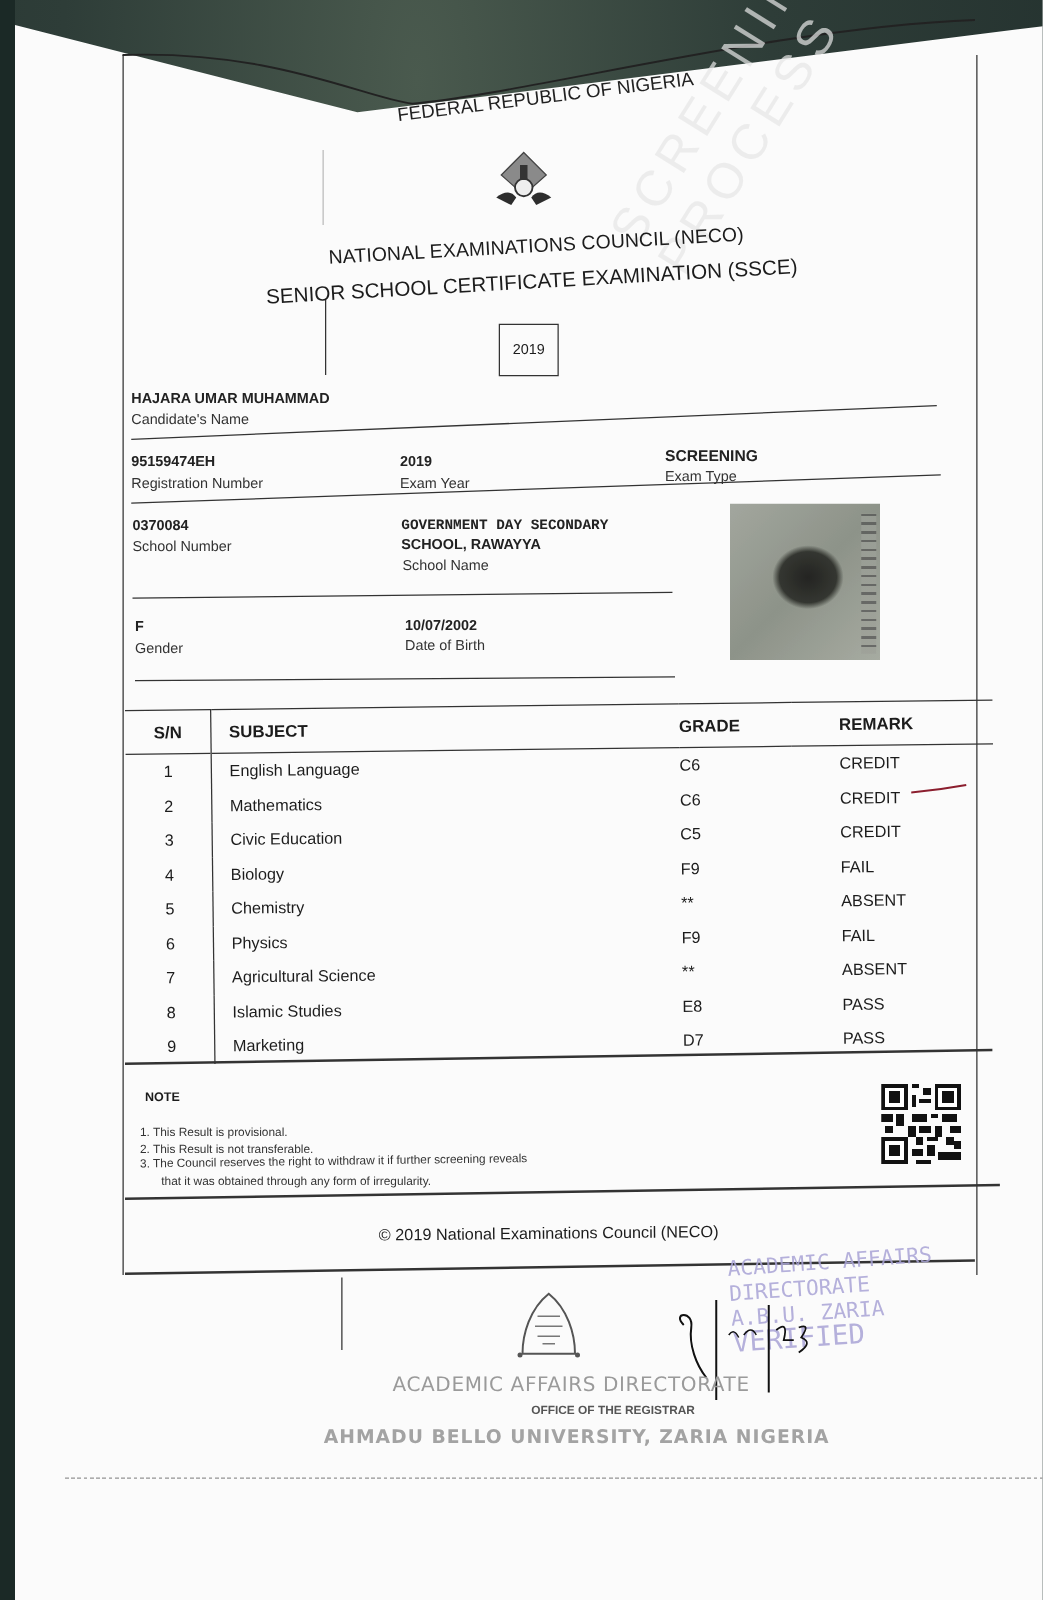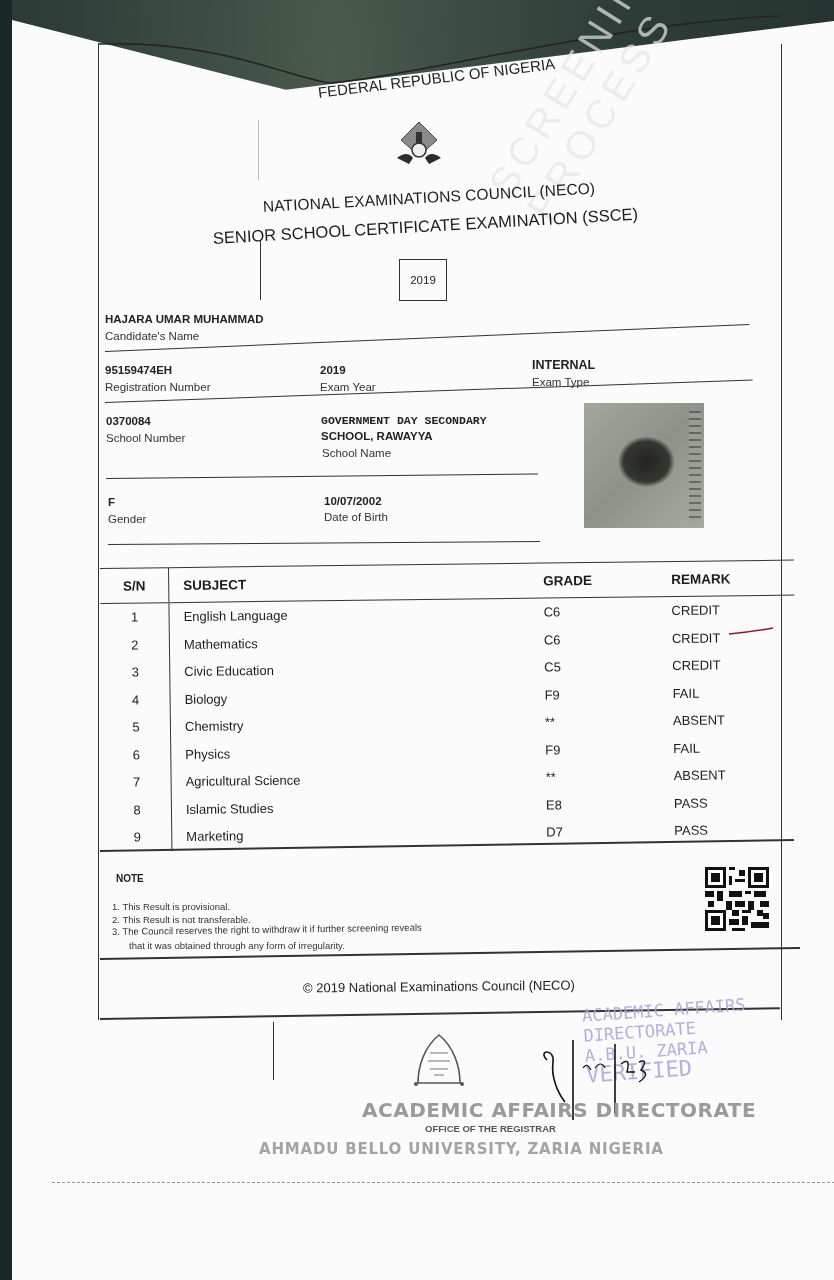--- a/index.html
+++ b/index.html
@@ -62,21 +62,21 @@
   .c-grade { width:90px; text-align:left; }
   .c-rem { text-align:left; padding-left:38px !important; }
   .table-bottom { position:absolute; left:100px; top:850px; width:694px; height:1.5px; background:#333; transform:rotate(-0.9deg); transform-origin:left; }
   .note-title { font-size:10px; font-weight:700; }
   .note-item { font-size:9.5px; color:#333; }
   .qr { position:absolute; left:705px; top:866px; width:64px; height:66px; }
   .footer-line { position:absolute; left:100px; top:958px; width:700px; height:1.5px; background:#333; transform:rotate(-0.9deg); transform-origin:left; }
   .bottom-line { position:absolute; left:100px; top:1018px; width:680px; height:1.5px; background:#333; transform:rotate(-0.9deg); transform-origin:left; }
   .copyright { font-size:13px; }
   .abu-logo { position:absolute; left:412px; top:1033px; width:54px; height:56px; }
-  .abu1 { font-size:20px; font-weight:700; color:#9a9a9a; letter-spacing:0.5px; font-family:"DejaVu Sans", sans-serif;margin-left:48px; }
+  .abu1 { font-size:16px; font-weight:400; color:#9a9a9a; letter-spacing:0.5px; font-family:"DejaVu Sans", sans-serif; }
   .abu2 { font-size:9.5px; font-weight:700; color:#555; }
   .abu3 { font-size:15px; font-weight:700; color:#a3a3a3; letter-spacing:0.8px; font-family:"DejaVu Sans", sans-serif; }
   .stamp {
     position:absolute; left:585px; top:998px; width:220px; height:110px;
     color:#a9a4d6; font-family:"DejaVu Sans Mono", monospace; font-size:17px; line-height:20px;
     transform:rotate(-4deg); opacity:.85;
   }
   .sig { position:absolute; left:535px; top:1040px; width:140px; height:80px; }
   .dashed-line { position:absolute; left:52px; top:1182px; width:782px; height:1px;
     background:repeating-linear-gradient(90deg,#666 0 3px,transparent 3px 5px); opacity:.7; }
@@ -118,21 +118,21 @@
 <div class="vline" style="left:260px; top:240px; height:60px; background:#333;"></div>
 
 <div class="t val" style="left:105px; top:313px;">HAJARA UMAR MUHAMMAD</div>
 <div class="t lbl" style="left:105px; top:330px;text-align:right;">Candidate's Name</div>
 <div class="hline" style="left:105px; top:351px; width:645px; transform:rotate(-2.4deg);"></div>
 
 <div class="t val" style="left:105px; top:364px;">95159474EH</div>
 <div class="t lbl" style="left:105px; top:381px;">Registration Number</div>
 <div class="t val" style="left:320px; top:364px;">2019</div>
 <div class="t lbl" style="left:320px; top:381px;">Exam Year</div>
-<div class="t val" style="left:532px; top:358px; font-size:12.5px;">INTERNAL</div>
+<div class="t val" style="left:532px; top:358px; font-size:12.5px;">SCREENING</div>
 <div class="t lbl" style="left:532px; top:376px;">Exam Type</div>
 <div class="hline" style="left:105px; top:402px; width:648px; transform:rotate(-2deg);"></div>
 
 <div class="t val" style="left:106px; top:415px;">0370084</div>
 <div class="t lbl" style="left:106px; top:432px;">School Number</div>
 <div class="t val" style="left:321px; top:414px;font-family:Liberation Mono, monospace;">GOVERNMENT DAY SECONDARY</div>
 <div class="t val" style="left:321px; top:430px;">SCHOOL, RAWAYYA</div>
 <div class="t lbl" style="left:322px; top:447px;">School Name</div>
 <div class="hline" style="left:106px; top:478px; width:432px; transform:rotate(-0.6deg);"></div>
 

